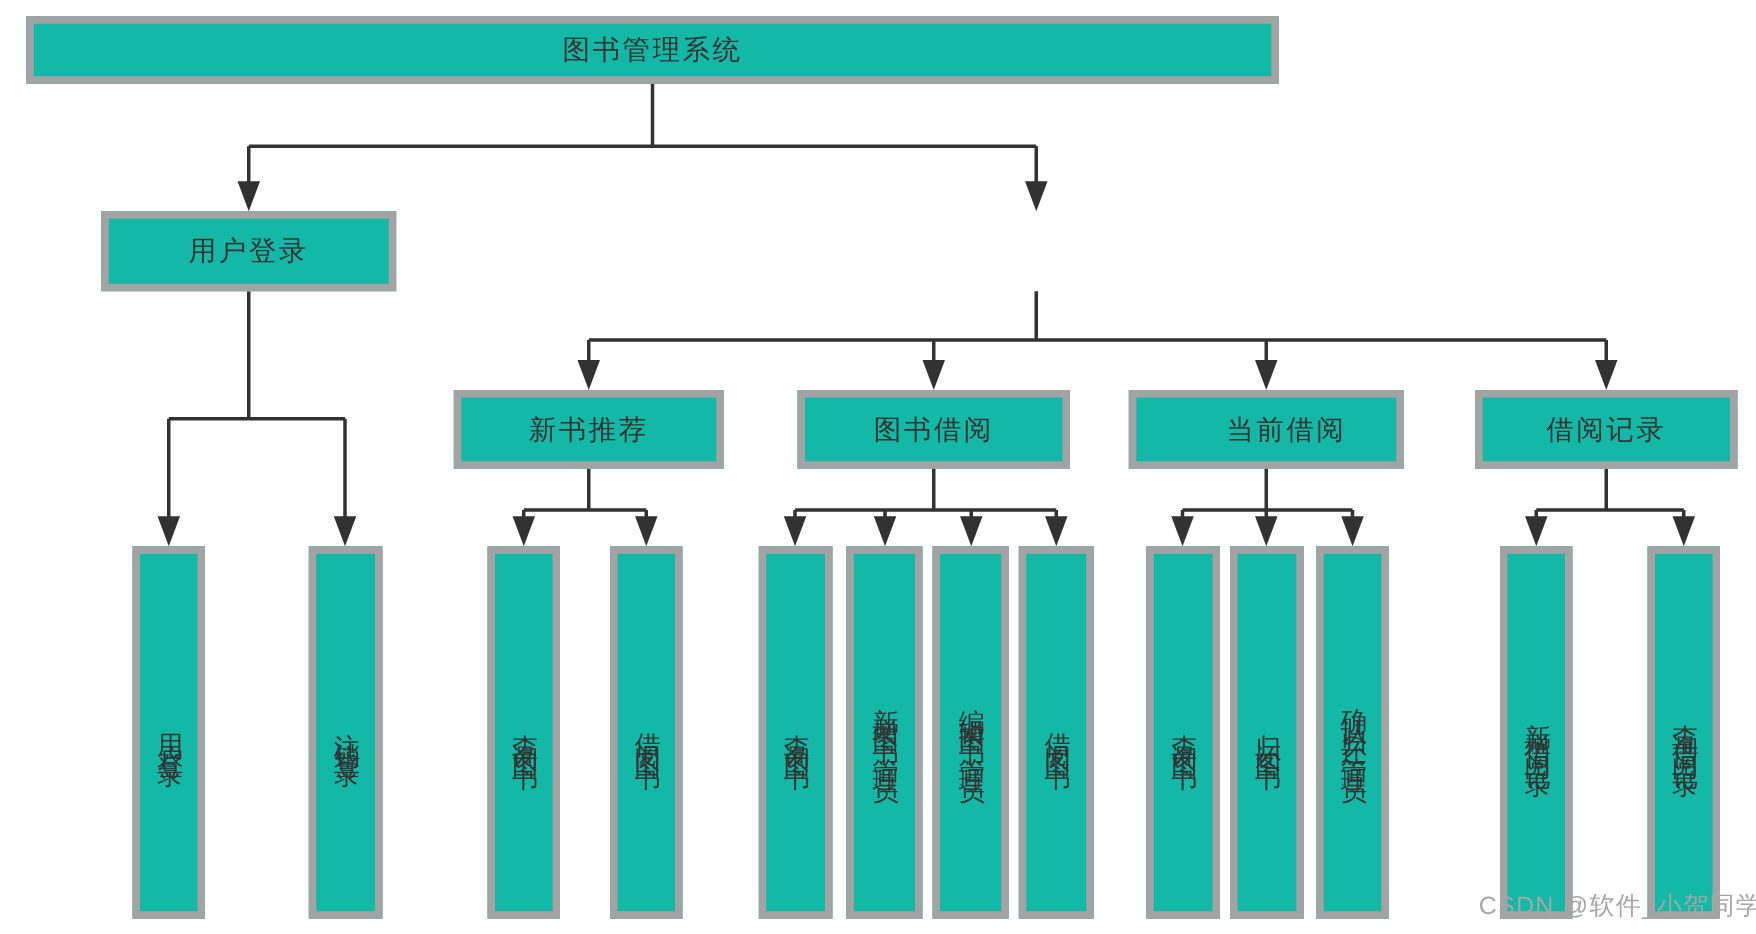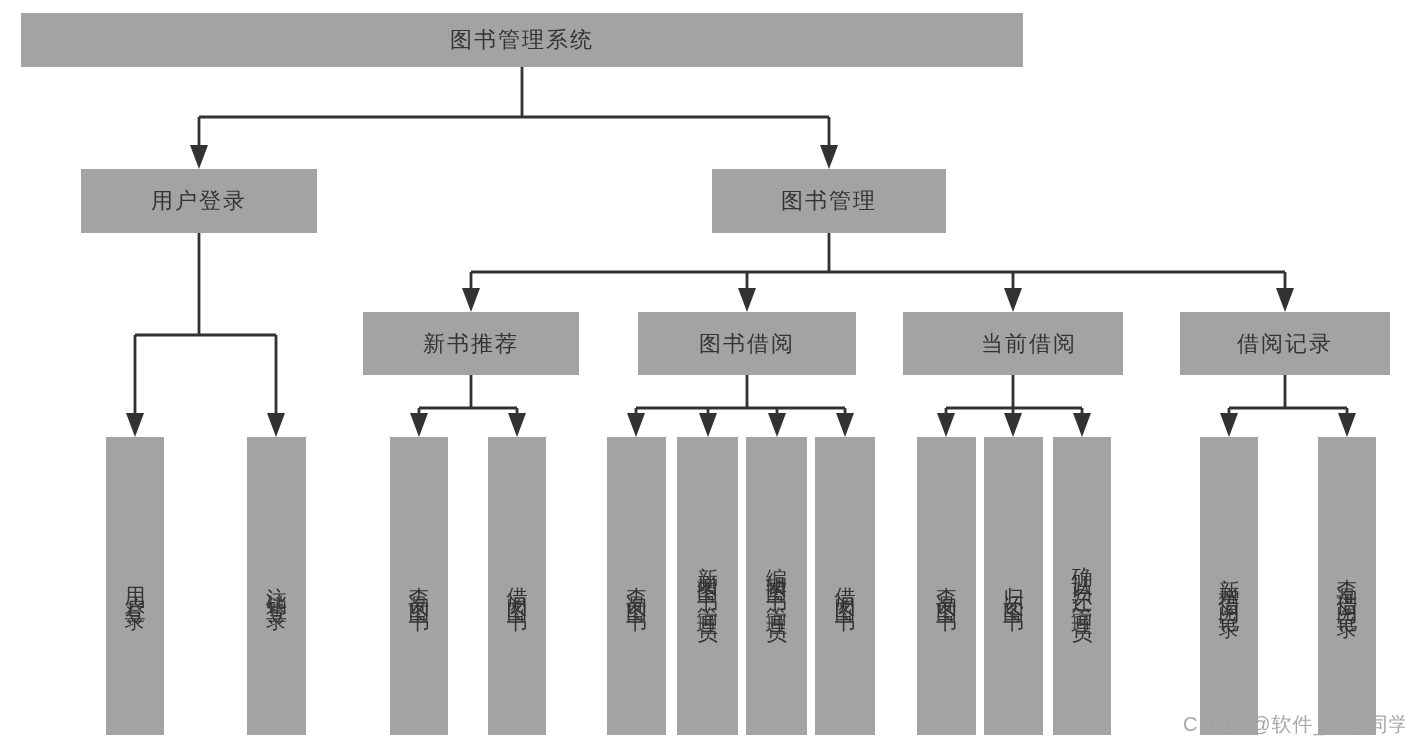--- a/index.html
+++ b/index.html
@@ -13,22 +13,22 @@
     overflow: hidden;
   }
   .stage svg.wires {
     position: absolute;
     left: 0; top: 0;
     width: 1405px; height: 747px;
   }
   .box {
     position: absolute;
     box-sizing: border-box;
-    border: 2px solid #a3a3a3;
-    background: #a3a3a3;
+    border: 6px solid #a3a3a3;
+    background: #14b8a6;
     display: flex;
     align-items: center;
     justify-content: center;
     text-align: center;
   }
   .hbox {
     font-size: 22px;
     letter-spacing: 2px;
     line-height: 1;
   }
@@ -106,21 +106,20 @@
       <polygon points="1004,413 1022,413 1013,437"></polygon>
       <polygon points="1073,413 1091,413 1082,437"></polygon>
       <polygon points="1220,413 1238,413 1229,437"></polygon>
       <polygon points="1338,413 1356,413 1347,437"></polygon>
     </g>
   </svg>
 
   <div class="box hbox root">图书管理系统</div>
 
   <div class="box hbox l2a">用户登录</div>
-  <div class="box hbox l2b">图书管理</div>
 
   <div class="box hbox l3b">图书借阅</div>
   <div class="box hbox l3a">新书推荐</div>
   <div class="box hbox l3c">当前借阅</div>
   <div class="box hbox l3d">借阅记录</div>
 
   <div class="box leaf lf1">用户登录</div>
   <div class="box leaf lf2">注销登录</div>
 
   <div class="box leaf lf3">查询图书</div>

